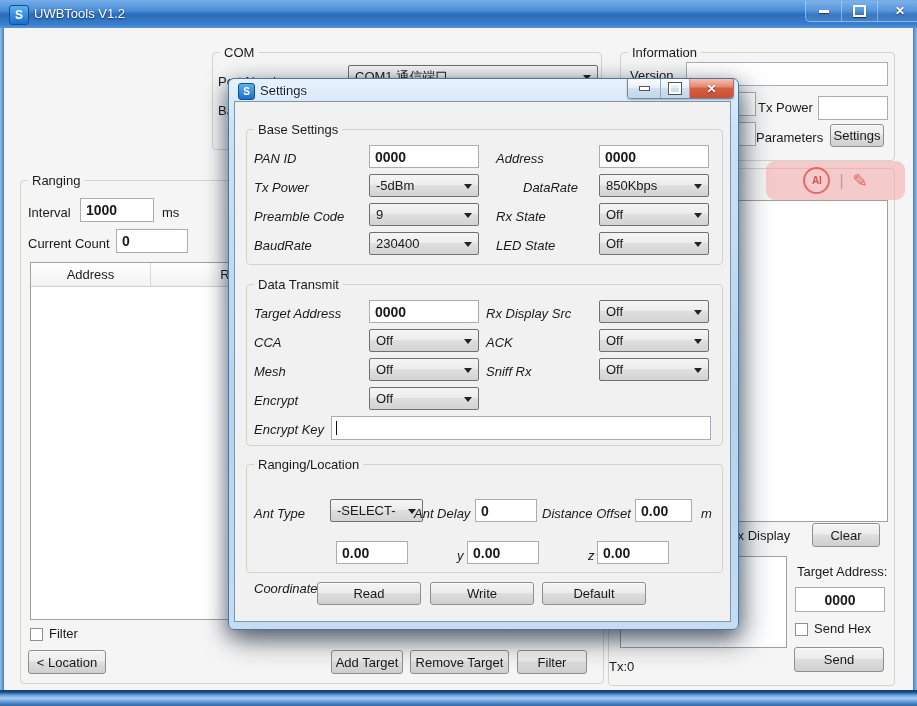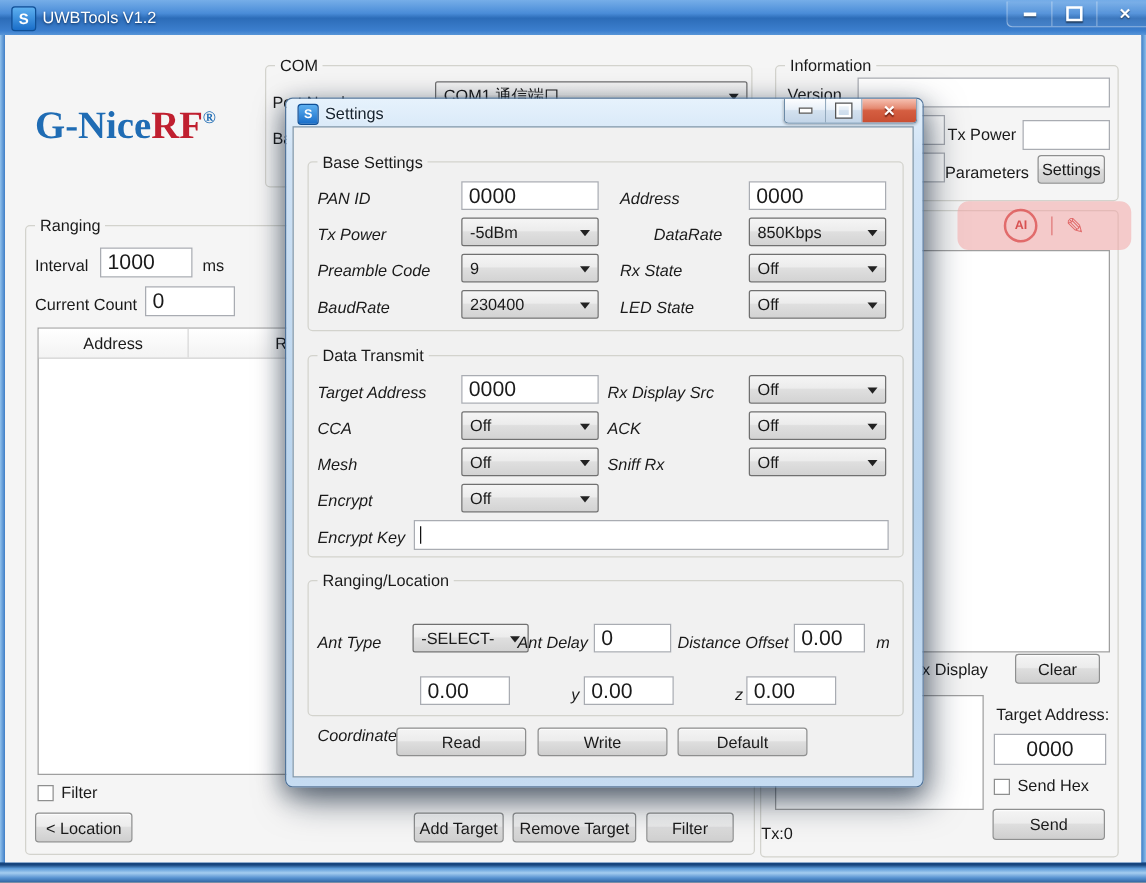--- a/index.html
+++ b/index.html
@@ -32,21 +32,21 @@
     background:linear-gradient(180deg,#16457e 0%,#16457e 12%,#5d9bd8 30%,#a5cdf0 52%,#5590cf 78%,#2f649f 100%);}
   .client{left:4px;top:28px;width:909px;height:662px;background:#f5f5f5;}
 
   
   .group{border:1px solid #d3d3cd;border-radius:4px;}
   .gtitle{position:absolute;top:-8px;left:7px;padding:0 4px;font-size:13px;white-space:nowrap;}
   .bg-main{background:#f5f5f5;}
   .bg-dlg{background:#f1f1f1;}
   .label{position:absolute;white-space:nowrap;font-size:13px;line-height:15px;}
   .tinput{position:absolute;background:#fff;border:1px solid #a9acb2;box-sizing:border-box;
-    display:flex;align-items:center;padding:0 5px;font-size:17px;overflow:hidden;}
+    display:flex;align-items:center;padding:0 5px;font-size:14px;overflow:hidden;font-weight:bold;}
   .center{justify-content:center;}
   .combo{position:absolute;box-sizing:border-box;border:1px solid #707070;border-radius:2px;
     background:linear-gradient(180deg,#f5f5f5 0%,#ececec 45%,#dfdfdf 50%,#d3d3d3 100%);
     display:flex;align-items:center;padding:0 18px 0 6px;font-size:13px;overflow:hidden;}
   .carrow{position:absolute;right:6px;top:50%;margin-top:-2px;width:0;height:0;
     border:4px solid transparent;border-top:5px solid #222;}
   .btn{position:absolute;box-sizing:border-box;border:1px solid #8e8f8f;border-radius:3px;
     background:linear-gradient(180deg,#f4f4f4 0%,#ececec 45%,#dedede 50%,#cfcfcf 100%);
     display:flex;align-items:center;justify-content:center;font-size:13px;box-shadow:0 1px 0 rgba(255,255,255,.7) inset;}
   .checkbox{position:absolute;width:13px;height:13px;background:#fff;border:1px solid #8e8f8f;box-sizing:border-box;}
@@ -117,23 +117,20 @@
       <div class="capbtn cap-close-main">
           <span class="glyph-x">✕</span>
         </div>
     </div>
   </div>
   <div class="abs frame-left"></div>
   <div class="abs frame-right"></div>
   <div class="abs frame-bottom"></div>
   <div class="abs client"></div>
 
-  <div class="abs logo nowrap">
-    <span class="blue">G-Nice</span><span class="red">RF</span><sup>®</sup>
-  </div>
 
   <div class="abs group" style="left:212px;top:52px;width:388px;height:96px;">
     <span class="gtitle bg-main">COM</span>
   </div>
   <div class="label" style="left:218px;top:74px;">Port Number</div>
   <div class="combo" style="left:348px;top:65px;width:250px;height:24px;">
     <span>COM1  通信端口</span>
       <i class="carrow"></i>
   </div>
   <div class="label" style="left:218px;top:103px;">BaudRate</div>

